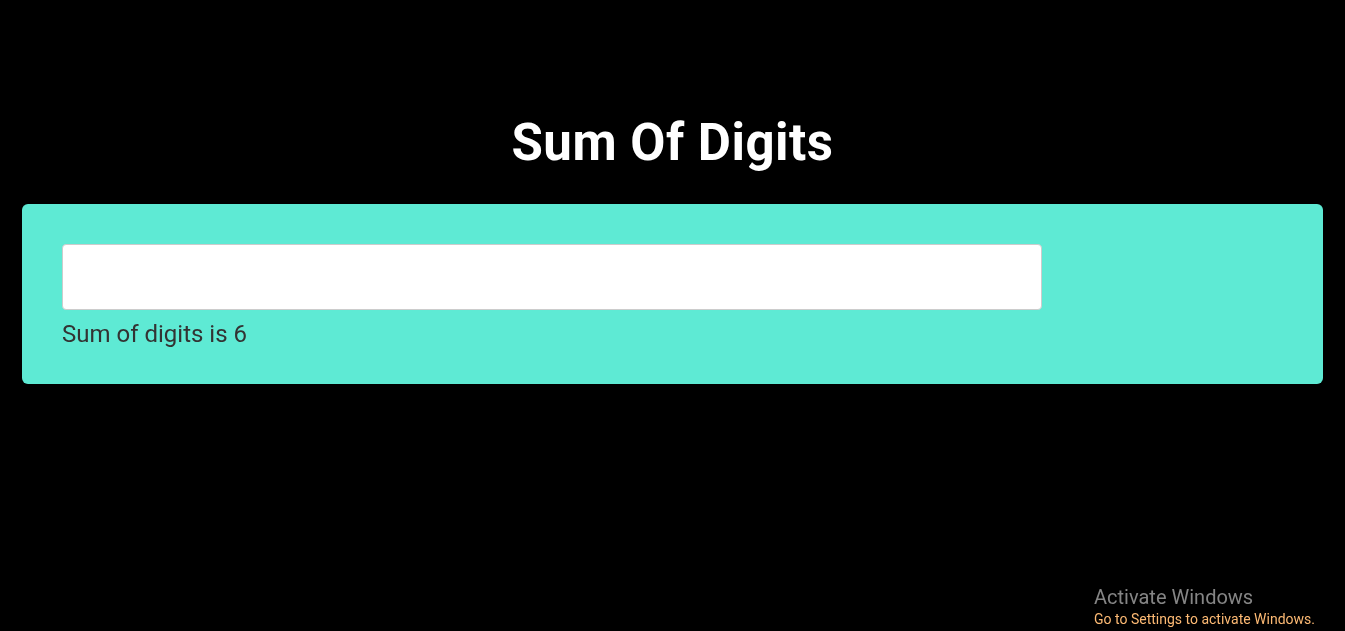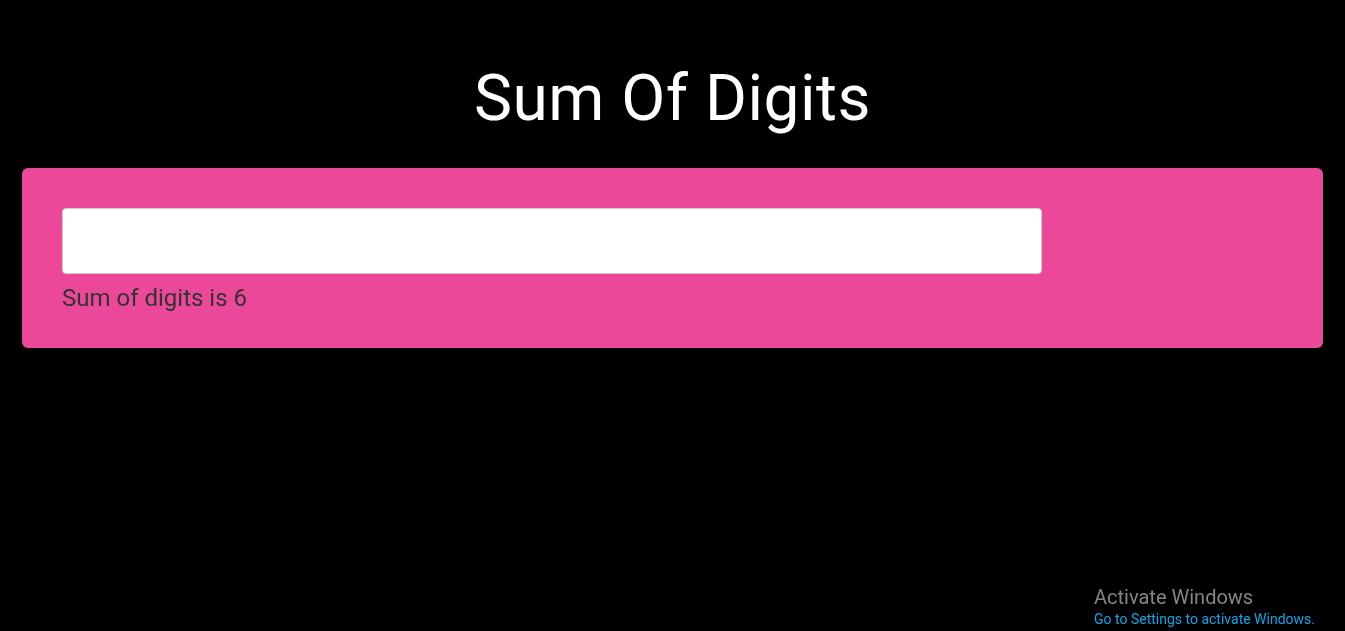--- a/index.html
+++ b/index.html
@@ -10,28 +10,28 @@
     body {
       width: 1345px;
       height: 631px;
       background-color: #000000;
       font-family: -apple-system, BlinkMacSystemFont, "Segoe UI", Roboto, "Helvetica Neue", Arial, sans-serif;
       overflow: hidden;
       position: relative;
     }
     .title {
       color: #ffffff;
-      font-size: 64px;
-      font-weight: 400;
+      font-size: 51px;
+      font-weight: 700;
       text-align: center;
-      padding-top: 61px;
+      padding-top: 113px;
       letter-spacing: 0.5px;
     }
     .card {
-      background-color: #ec4899;
+      background-color: #5eead4;
       border-radius: 6px;
       margin: 32px 22px 0 22px;
       padding: 40px 40px 36px 40px;
       box-shadow: 0 1px 3px rgba(0,0,0,0.12);
     }
     .text-input {
       width: 980px;
       height: 66px;
       background-color: #ffffff;
       border: 1px solid #cccccc;
@@ -54,21 +54,21 @@
       color: #757575;
       text-align: left;
     }
     .watermark-title {
       font-size: 20px;
       font-weight: 400;
       color: #858585;
     }
     .watermark-subtitle {
       font-size: 14px;
-      color: #0ea5e9;
+      color: #fdba74;
       margin-top: 2px;
     }
   </style>
 </head>
 <body>
 
 <h1 class="title">Sum Of Digits</h1>
 
 <div class="card">
   <input type="text" class="text-input" value="" style="">

